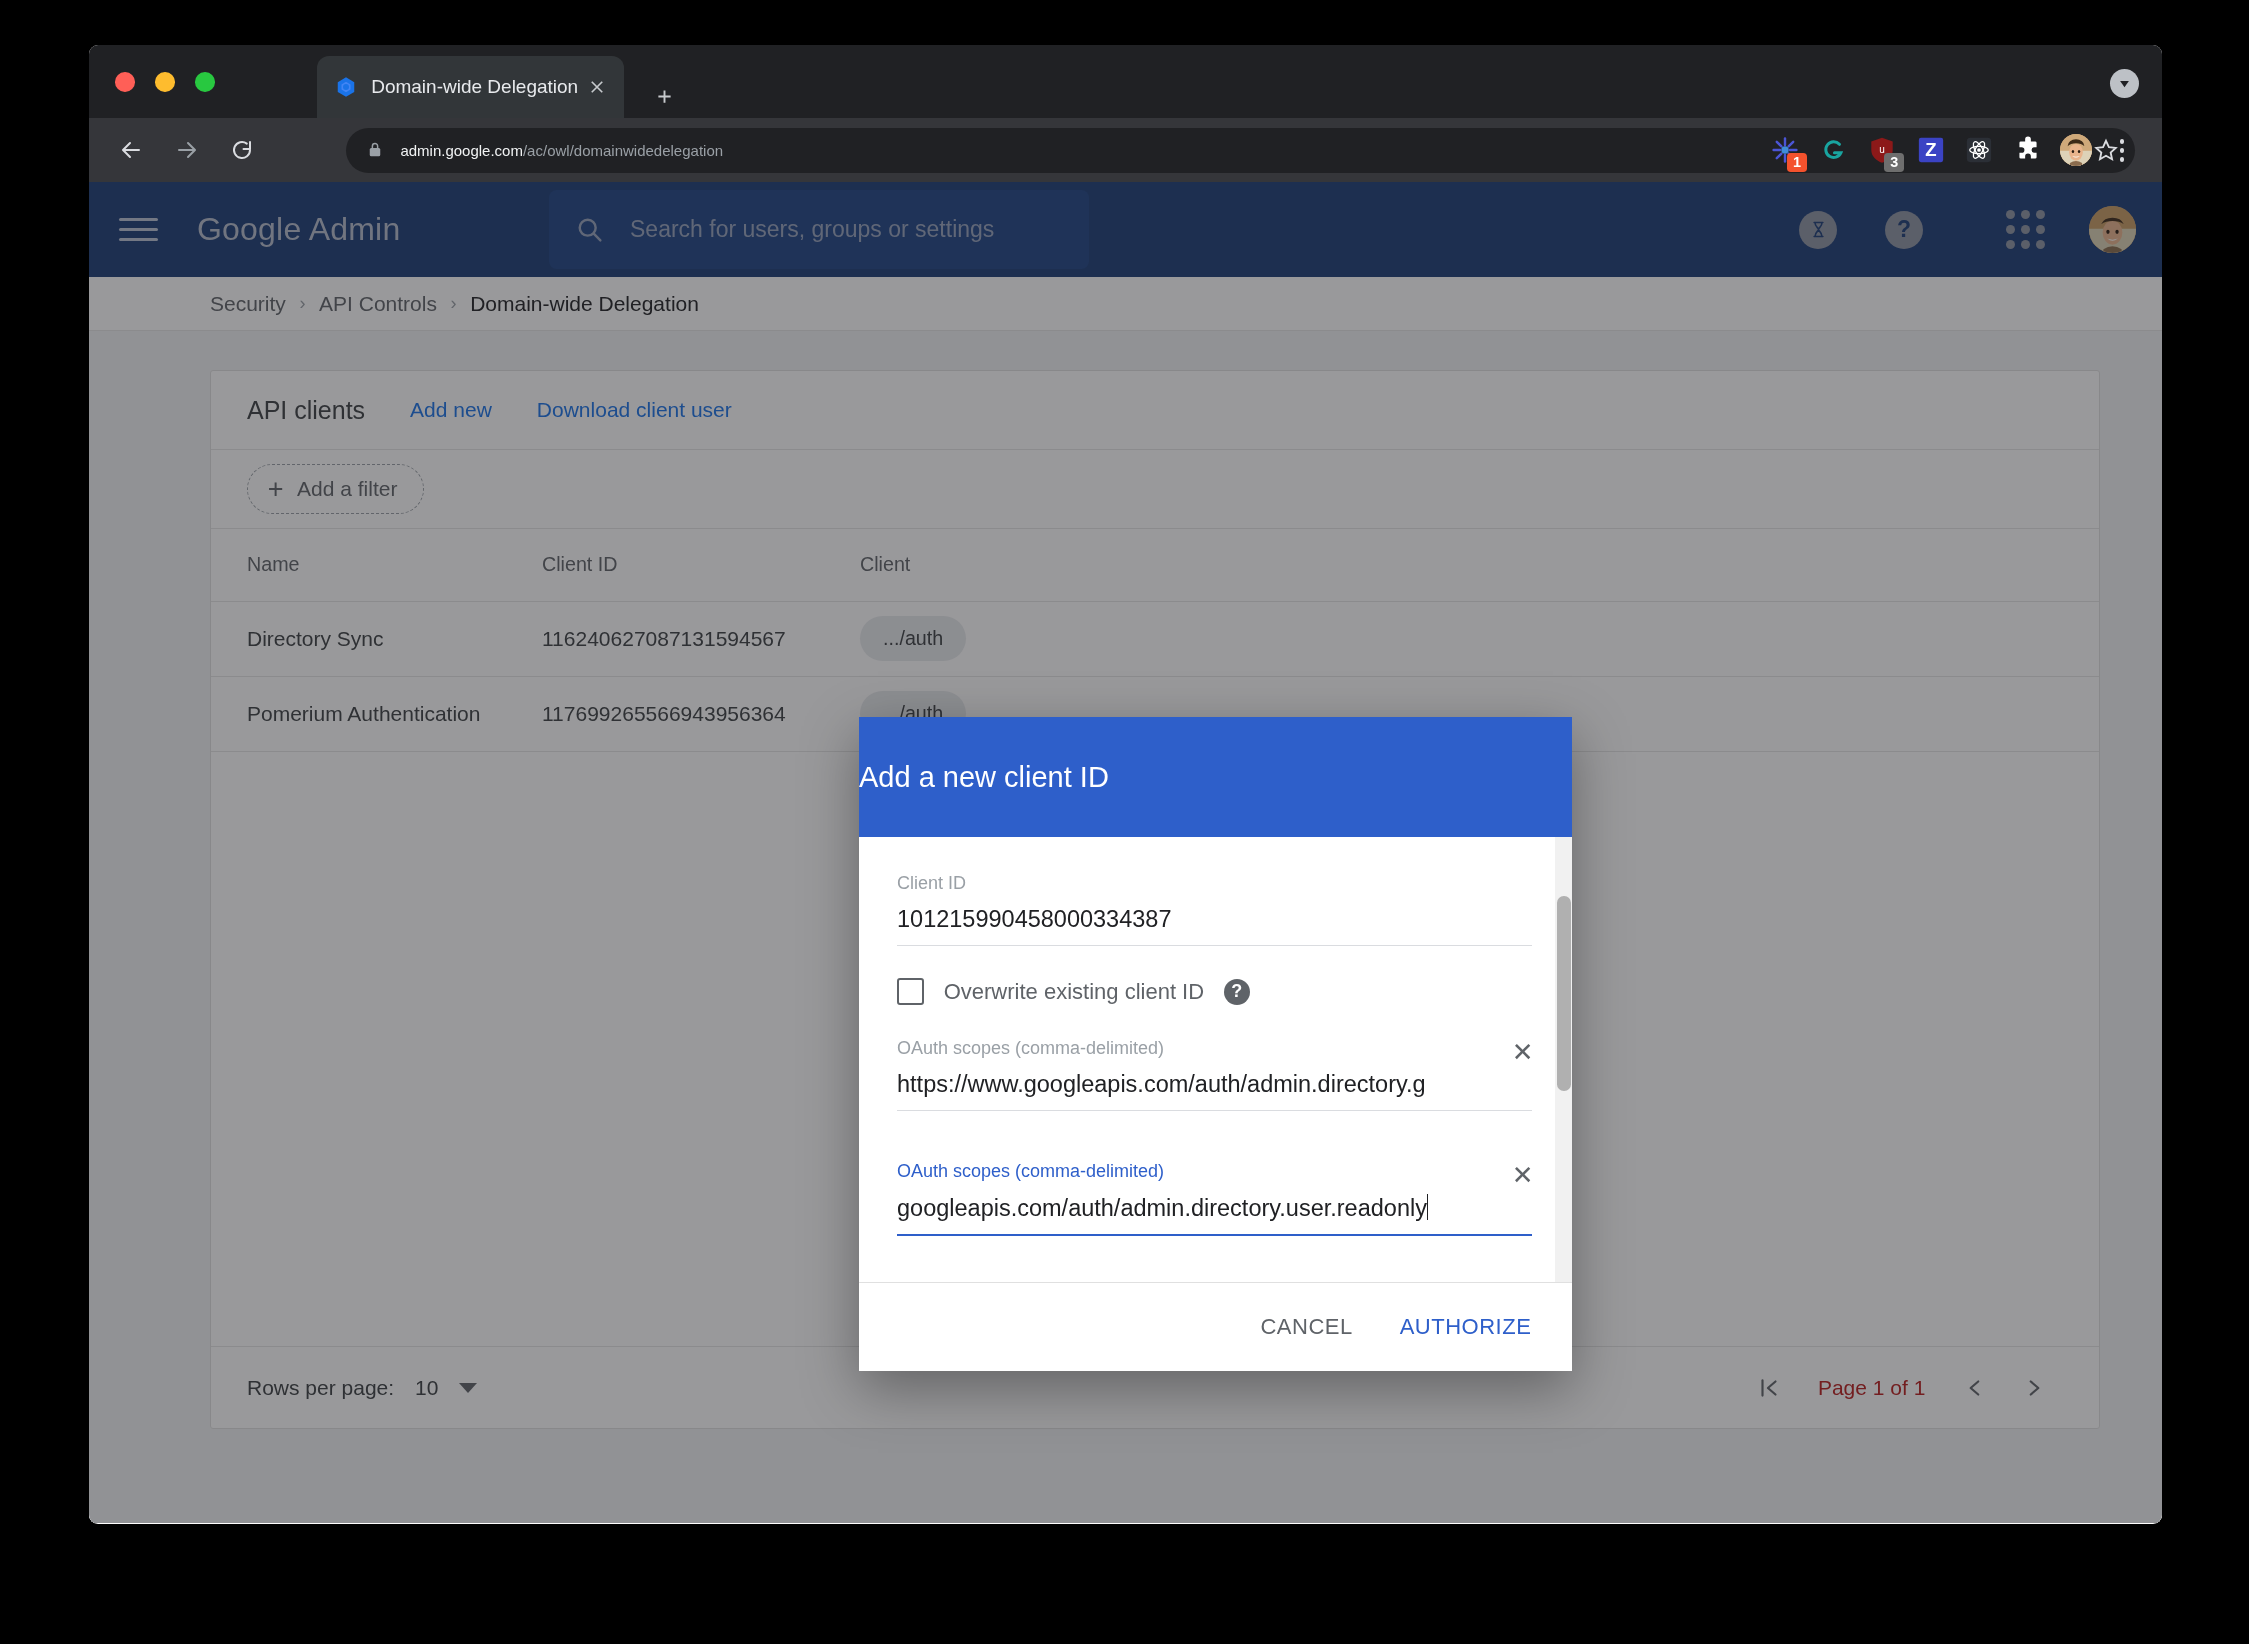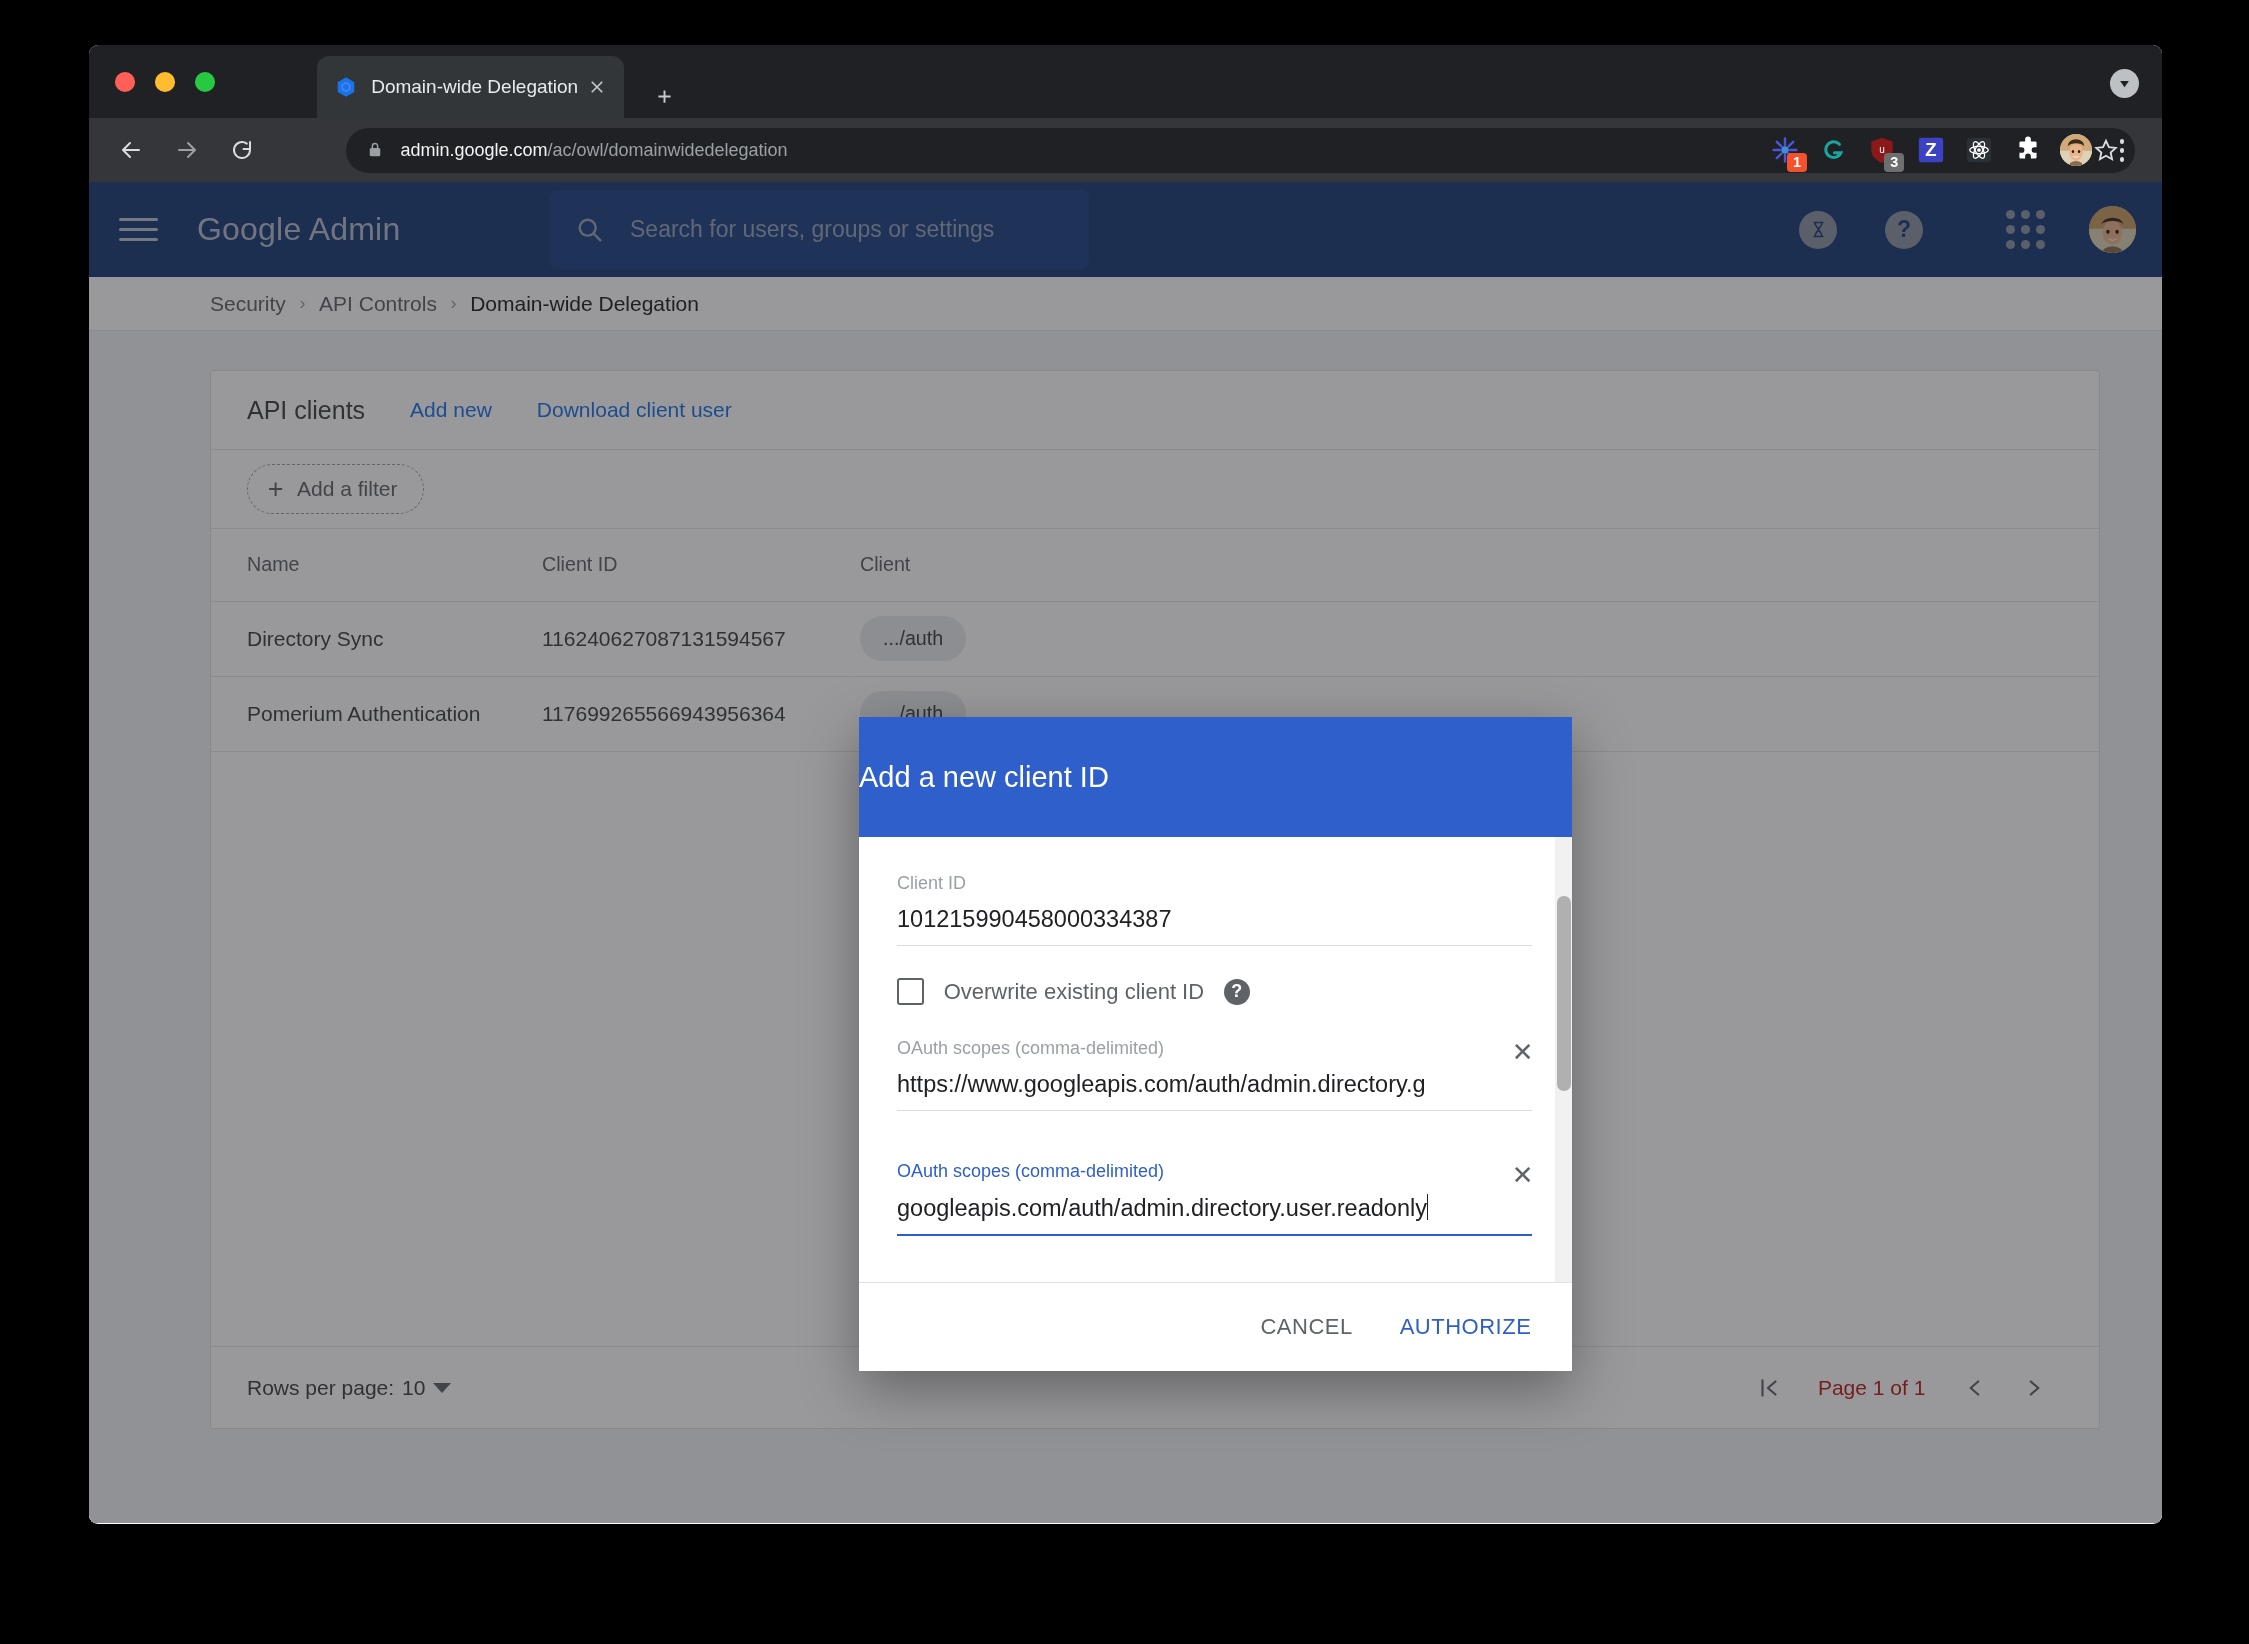--- a/index.html
+++ b/index.html
@@ -97,21 +97,21 @@
     height: 45px;
     background: #202124;
     border-radius: 23px;
     display: flex; align-items: center;
     padding: 0 12px 0 19.7px;
   }
   #lock-icon { width: 19.7px; height: 23px; flex: 0 0 19.7px; }
   #url-text {
     flex: 1 1 auto;
     margin-left: 15px;
-    font-size: 18px;
+    font-size: 15px;
     color: #9aa0a6;
     white-space: nowrap; overflow: hidden;
   }
   #url-text .host { color: #f1f3f4; }
   #star-icon { width: 26px; height: 26px; color: #dadce0; margin-right: 4.5px; }
 
   #extension-bar {
     position: absolute;
     right: 27px; top: 9.8px;
     height: 45px;
@@ -303,21 +303,21 @@
 
   #pagination-row {
     position: absolute;
     left: 0; right: 0; bottom: 0;
     height: 82px;
     border-top: 0.8px solid #e6e6e6;
     display: flex; align-items: center;
   }
   #rows-per-page-block {
     display: flex; align-items: center;
-    margin-left: 36px; gap: 8px;
+    margin-left: 36px; gap: 21px;
     font-size: 21px; color: #3c4043;
   }
   #rows-value { font-size: 21px; color: #3c4043; }
   .tri-down {
     width: 0; height: 0;
     border-left: 9.8px solid transparent;
     border-right: 9.8px solid transparent;
     border-top: 10.6px solid #5f6368;
   }
   #page-nav {

